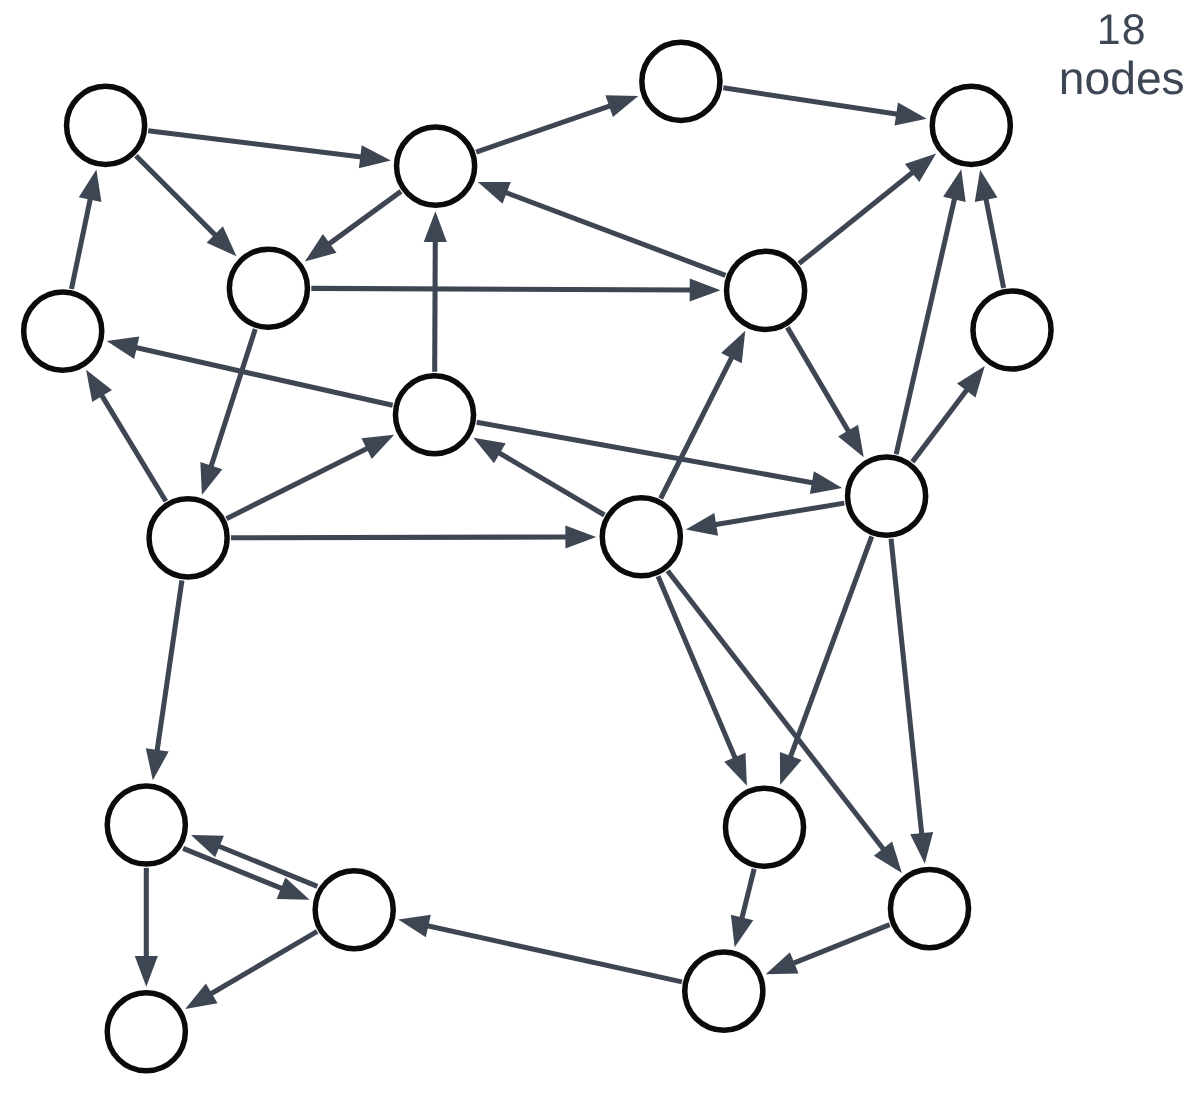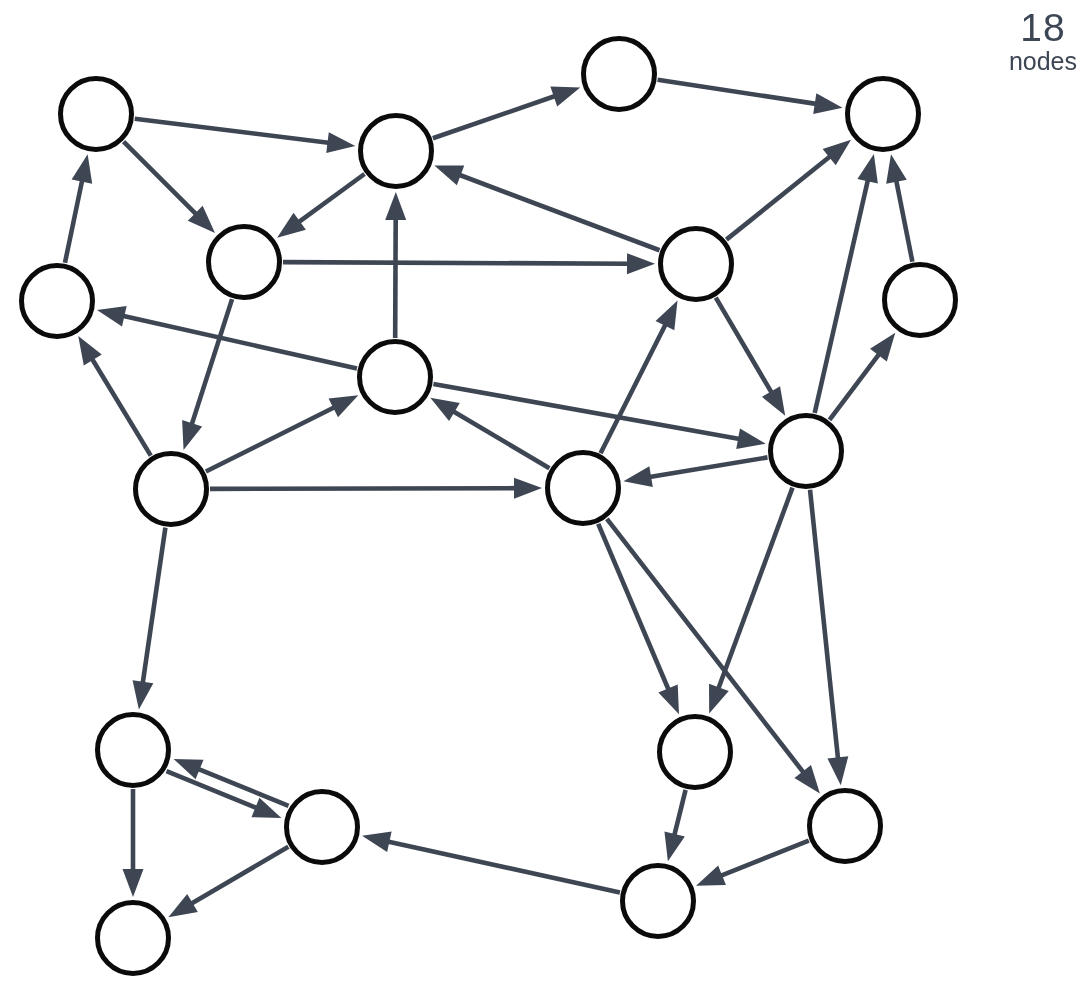--- a/index.html
+++ b/index.html
@@ -27,21 +27,21 @@
     text-align: center;
     color: #3d4654;
     user-select: none;
   }
   .count-label .count-value {
     font-size: 39px;
     line-height: 1.0;
     letter-spacing: 1px;
   }
   .count-label .count-unit {
-    font-size: 25px;
+    font-size: 42px;
     line-height: 1.15;
   }
 </style>
 </head>
 <body>
 
 <div class="canvas-wrap">
   <svg class="graph-svg" id="graph-svg" width="1089" height="994" viewBox="0 0 1089 994">
       <g>
         <line x1="64.96236867274992" y1="262.82146303066065" x2="82.52522224611553" y2="178.60983179426657" stroke="#3e4653" stroke-width="4.6"></line>

